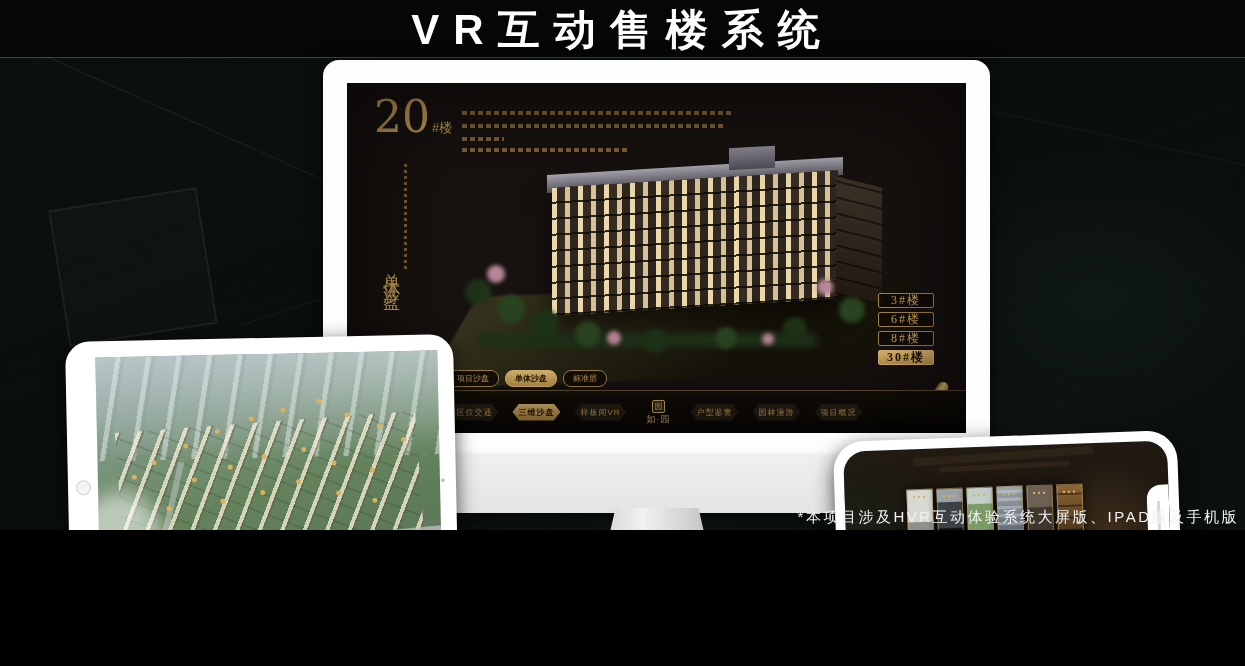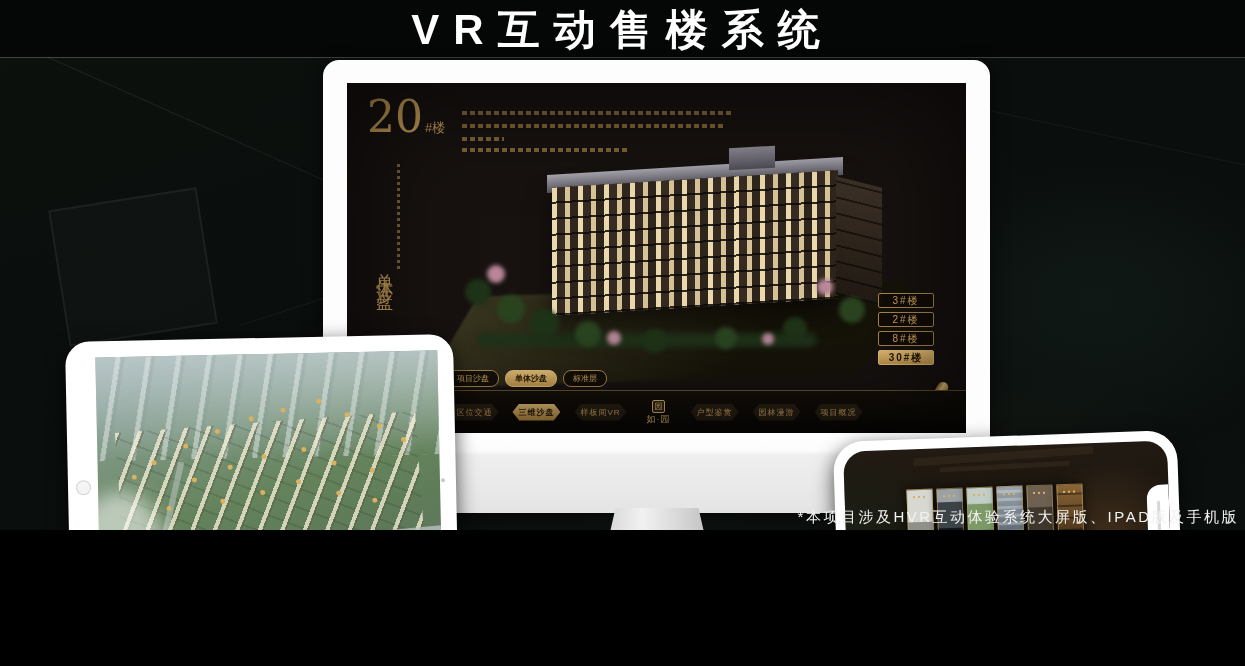--- a/index.html
+++ b/index.html
@@ -60,21 +60,21 @@
                    box-shadow:inset 0 0 90px 25px rgba(0,0,0,.55); }
   .monitor-chin{ position:absolute; left:0; top:373px; width:667px; height:80px; border-radius:0 0 16px 16px;
                  background:linear-gradient(180deg,#ffffff 0%,#fcfcfc 22%,#efefef 28%,#e4e4e4 100%); }
   .stand-neck{ position:absolute; left:596px; top:508px; width:122px; height:86px;
                clip-path:polygon(16% 0, 84% 0, 100% 100%, 0 100%);
                background:linear-gradient(90deg,#cfcfcf,#f1f1f1 38%,#d2d2d2 75%,#b9b9b9); }
   .stand-foot{ position:absolute; left:556px; top:589px; width:202px; height:17px; border-radius:9px/11px;
                background:linear-gradient(#f3f3f3,#c4c4c4); box-shadow:0 3px 6px rgba(0,0,0,.5); }
 
   
-  .headline{ position:absolute; left:20px; top:12px; color:#c59c55;text-align:right; }
+  .headline{ position:absolute; left:27px; top:12px; color:#c59c55;text-align:right; }
   .headline .num{ font-family:"DejaVu Serif", serif; font-size:44px; line-height:1; }
   .headline .suf{ font-size:13px; margin-left:2px; }
   .headline .sub{ position:absolute; left:6px; top:62px; writing-mode:vertical-rl; font-size:17px;
                   letter-spacing:7px; height:130px; }
   .headline .ticks{ position:absolute; left:30px; top:66px; width:3px; height:108px;
                   background:repeating-linear-gradient(0deg, rgba(197,156,85,.55) 0 3px, transparent 3px 6px); }
   .desc-line{ position:absolute; height:4px;
               background:repeating-linear-gradient(90deg, rgba(193,152,85,.6) 0 5px, transparent 5px 8px); }
 
   .model{ position:absolute; inset:0; }
@@ -94,22 +94,22 @@
       box-shadow:0 10px 26px rgba(0,0,0,.55); }
   .bldg-side{ position:absolute; left:489px; top:99px; width:46px; height:118px; transform:skewY(14deg);
       background:repeating-linear-gradient(0deg, rgba(0,0,0,.5) 0 2px, transparent 2px 16px),
                  linear-gradient(#3c3127,#221a13); }
   .tree{ position:absolute; border-radius:50%; filter:blur(2px); }
   .shrub-strip{ position:absolute; left:130px; top:250px; width:340px; height:14px; border-radius:7px;
                 background:#20331a; filter:blur(3px); }
 
   .floor-btns{ position:absolute; left:531px; top:210px; width:58px; }
   .floor-btn{ width:56px; height:15px; margin-bottom:4px; border:1px solid #a9884c; border-radius:2px;
-              color:#cda45e; background:rgba(18,12,6,.85); font-size:10px; letter-spacing:2px;
-              text-align:center; line-height:13px; }
+              color:#cda45e; background:rgba(18,12,6,.85); font-size:12px; letter-spacing:2px;
+              text-align:center; line-height:13px;font-family:Liberation Serif, serif; }
   .floor-btn.active{ background:linear-gradient(#e6c078,#c59a4d); color:#241806; border-color:#e6c078; font-weight:bold; }
   .monitor-scroll{ right:24px; top:296px; width:52px; height:50px; }
   .monitor-pills{ position:absolute; left:100px; top:287px; display:flex; gap:6px; }
   .monitor-pills .pill{ font-size:8px; padding:2px 9px; }
   .monitor-nav{ left:0; top:307px; width:619px; height:43px; gap:26px; }
   .monitor-nav .nav-item{ font-size:8px; letter-spacing:1px; }
   .monitor-nav .logo .seal{ width:13px; height:13px; font-size:8px; line-height:12px; margin-bottom:2px; }
   .monitor-nav .logo .name{ font-size:9px; letter-spacing:1px; }
 
   
@@ -241,21 +241,21 @@
         <div class="tree" style="left:436px;top:234px;width:24px;height:24px;background:#1f3318;"></div>
         <div class="tree" style="left:492px;top:214px;width:26px;height:26px;background:#2a4420;"></div>
         <div class="tree" style="left:140px;top:182px;width:18px;height:18px;background:#b78698;"></div>
         <div class="tree" style="left:470px;top:196px;width:16px;height:16px;background:#b78698;"></div>
         <div class="tree" style="left:260px;top:248px;width:14px;height:14px;background:#b78698;"></div>
         <div class="tree" style="left:415px;top:250px;width:12px;height:12px;background:#b78698;"></div>
       </div>
 
       <div class="floor-btns">
         <div class="floor-btn"><span>3#楼</span></div>
-        <div class="floor-btn"><span>2#楼</span></div>
+        <div class="floor-btn"><span>6#楼</span></div>
         <div class="floor-btn"><span>8#楼</span></div>
         <div class="floor-btn active"><span>30#楼</span></div>
       </div>
 
       <div class="scroll-icon monitor-scroll">
         <div class="tail"></div>
         <div class="roll"></div>
         <div class="cap"></div>
       </div>
 

